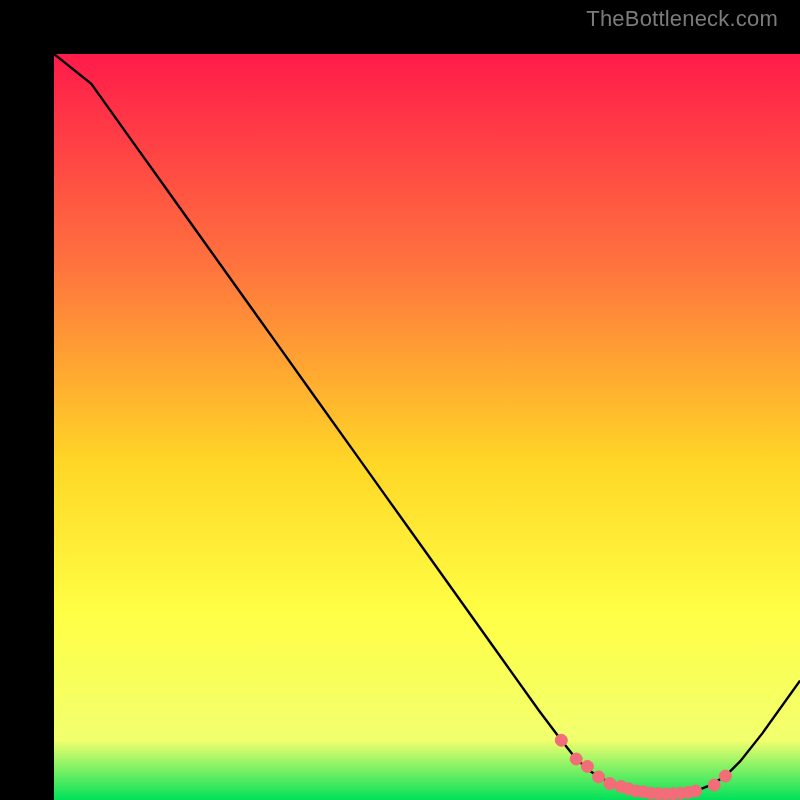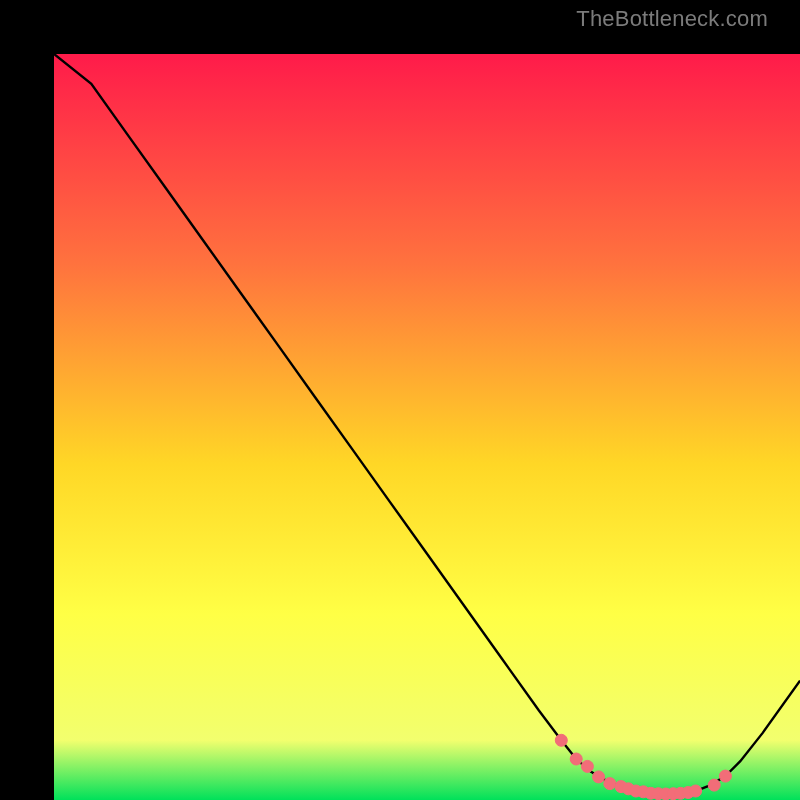--- a/index.html
+++ b/index.html
@@ -15,21 +15,21 @@
     position: absolute;
     left: 27px;
     top: 27px;
     width: 746px;
     height: 746px;
     background: #000;
   }
   .watermark {
     position: absolute;
     top: 6px;
-    right: 32px;
+    right: 22px;
     color: #7b7b7b;
     font-size: 22px;
     letter-spacing: 0.2px;
     font-weight: 400;
   }
   svg {
     position: absolute;
     left: 27px;
     top: 27px;
   }

